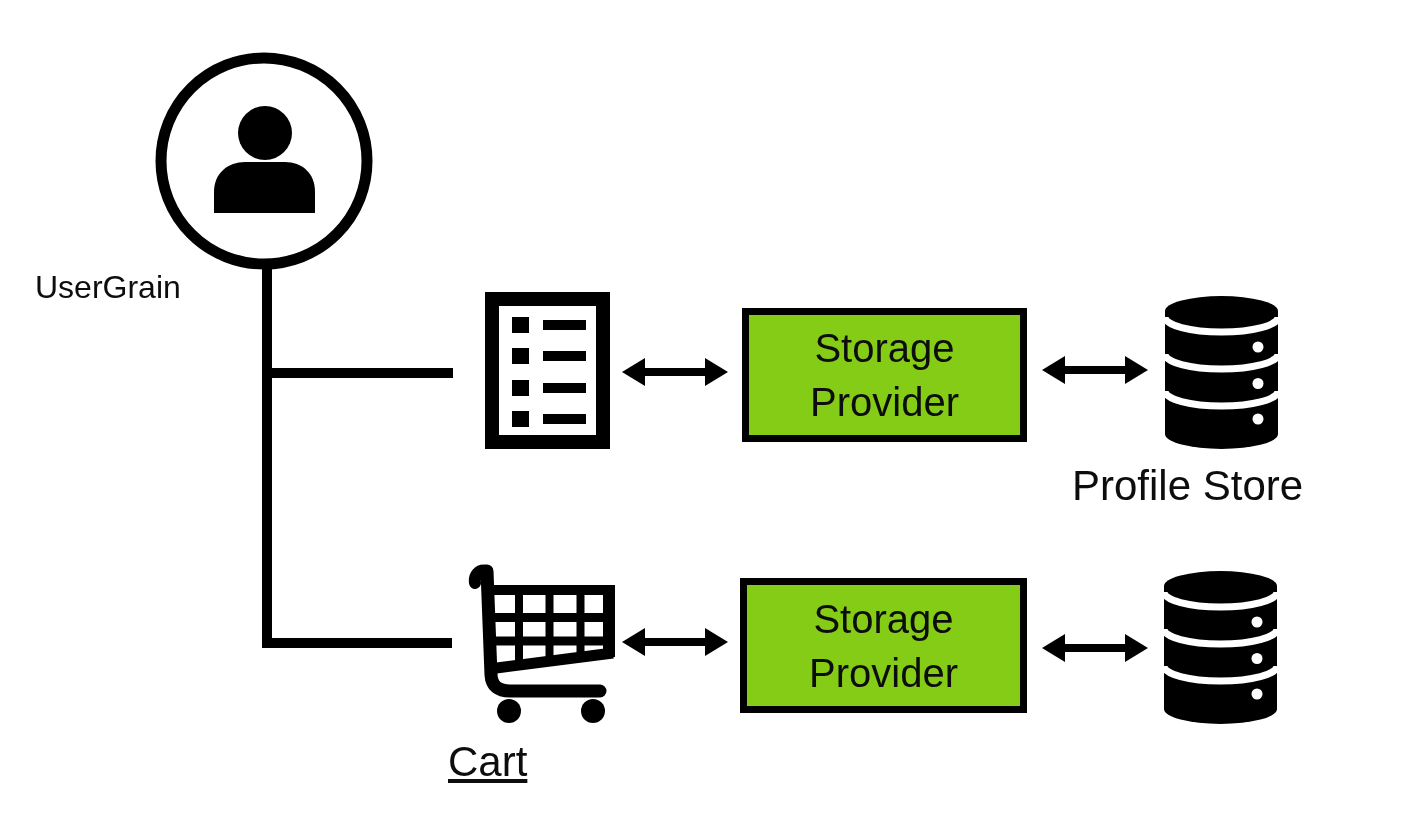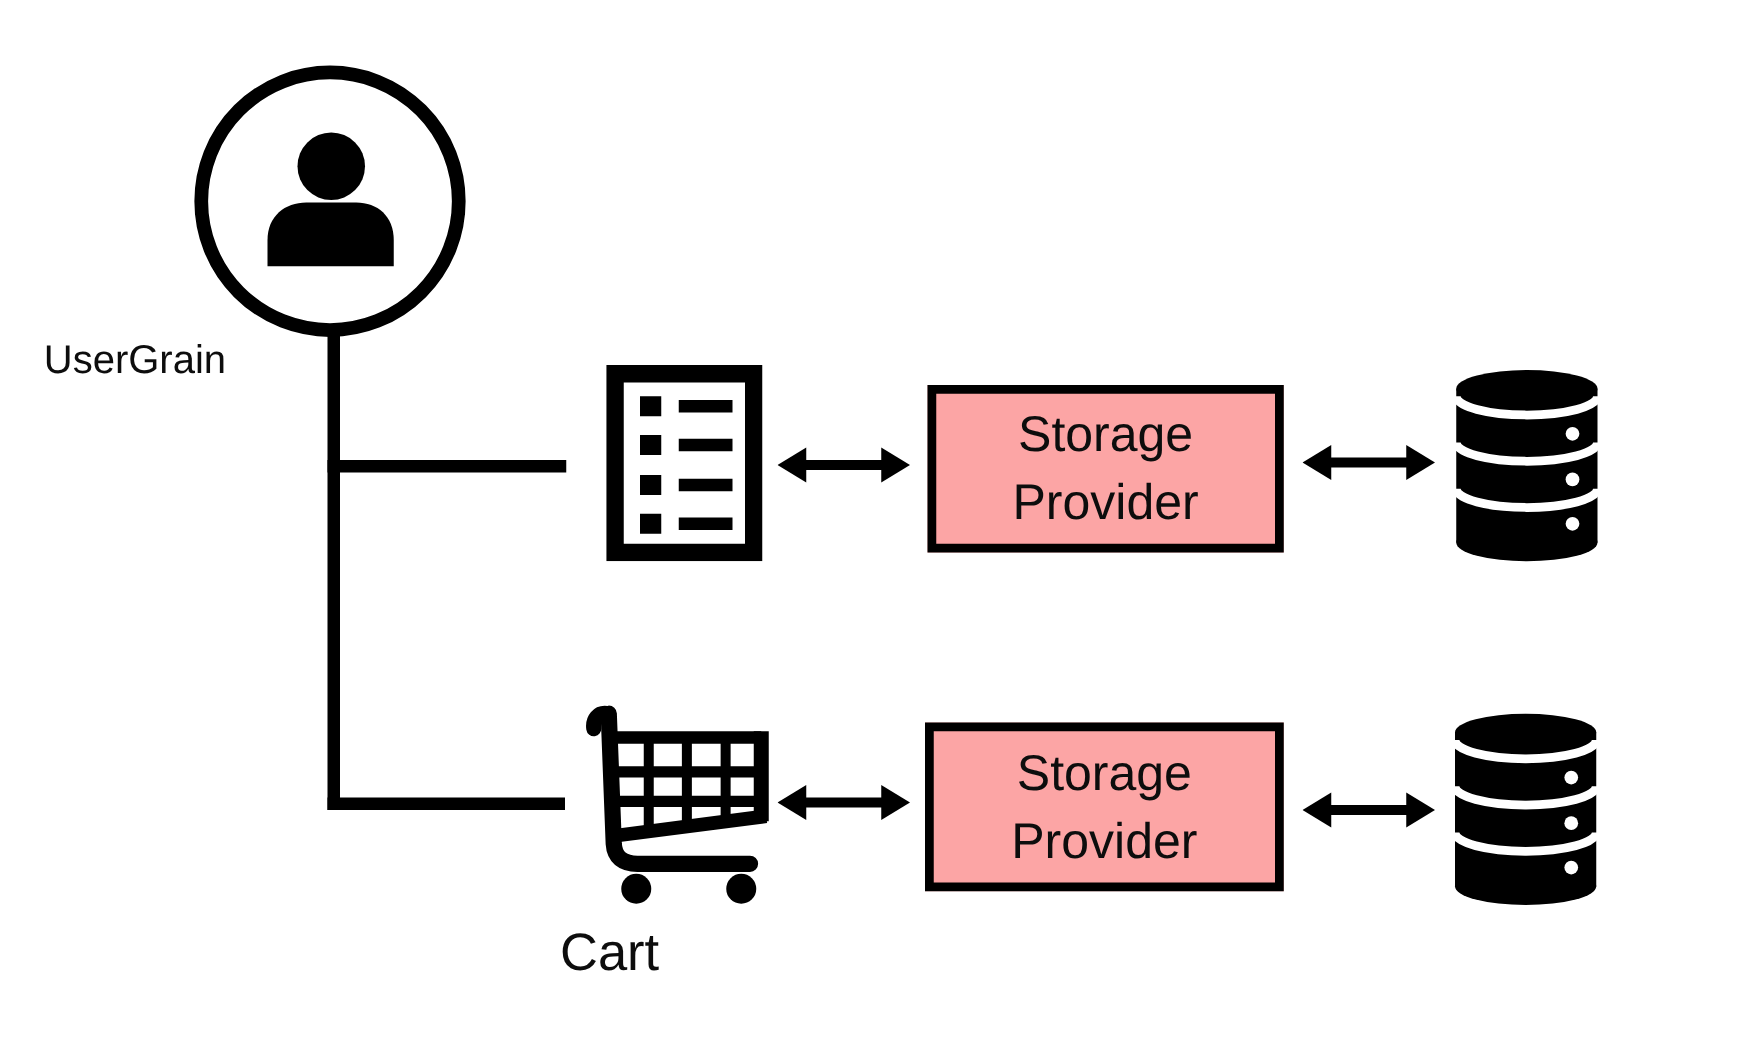--- a/index.html
+++ b/index.html
@@ -19,21 +19,21 @@
     font-size:42px;
     line-height:1.1;
     white-space:nowrap;
     color:#0d0d0d;
   }
   .label-sm{font-size:32px;}
   .provider-box{
     position:absolute;
     box-sizing:border-box;
     border:7px solid #000000;
-    background:#fca5a5;
+    background:#84cc16;
     display:flex;
     align-items:center;
     justify-content:center;
     text-align:center;
     font-size:40px;
     line-height:1.35;
   }
   .provider-box .inner{width:250px;}
   svg{display:block;}
 </style>
@@ -103,20 +103,21 @@
         <path d="M2 59 A56.5 15 0 0 0 115 59"></path>
         <path d="M2 96 A56.5 15 0 0 0 115 96"></path>
       </g>
       <g fill="#fff">
         <circle cx="95" cy="52" r="5.5"></circle>
         <circle cx="95" cy="88.5" r="5.5"></circle>
         <circle cx="95" cy="124" r="5.5"></circle>
       </g>
     </svg>
   </div>
+  <div class="label" style="left:1072px;top:463px;width:300px;">Profile Store</div>
 
   <div class="abs" style="left:468px;top:563px;width:150px;height:162px;">
     <svg width="150" height="162" viewBox="0 0 150 162">
       <g fill="none" stroke="#000" stroke-linecap="round" stroke-linejoin="round">
         <path d="M19 8 C10 6 6 13 7 20" stroke-width="12"></path>
         <path d="M19 8 L23 112 Q24 128 42 128 L132 128" stroke-width="13"></path>
       </g>
       <g fill="none" stroke="#000">
         <path d="M24 27 H141" stroke-width="10"></path>
         <path d="M24 54.5 H141" stroke-width="9"></path>
@@ -126,21 +127,21 @@
         <path d="M81.5 23 V98" stroke-width="8"></path>
         <path d="M112.5 23 V94" stroke-width="8"></path>
         <path d="M21 106 L145 90" stroke-width="11"></path>
       </g>
       <g fill="#000">
         <circle cx="41" cy="148" r="12"></circle>
         <circle cx="125" cy="148" r="12"></circle>
       </g>
     </svg>
   </div>
-  <div class="label" style="left:448px;top:739px;width:200px;">Cart</div>
+  <div class="label" style="left:448px;top:739px;width:200px;text-decoration:underline;">Cart</div>
 
   <div class="abs" style="left:622px;top:624px;width:106px;height:36px;">
     <svg width="106" height="36" viewBox="0 0 106 36" fill="#000">
       <polygon points="0,18 23,4 23,32"></polygon>
       <polygon points="106,18 83,4 83,32"></polygon>
       <rect x="20" y="14" width="66" height="8"></rect>
     </svg>
   </div>
 
   <div class="provider-box" style="left:740px;top:578px;width:287px;height:135px;">

